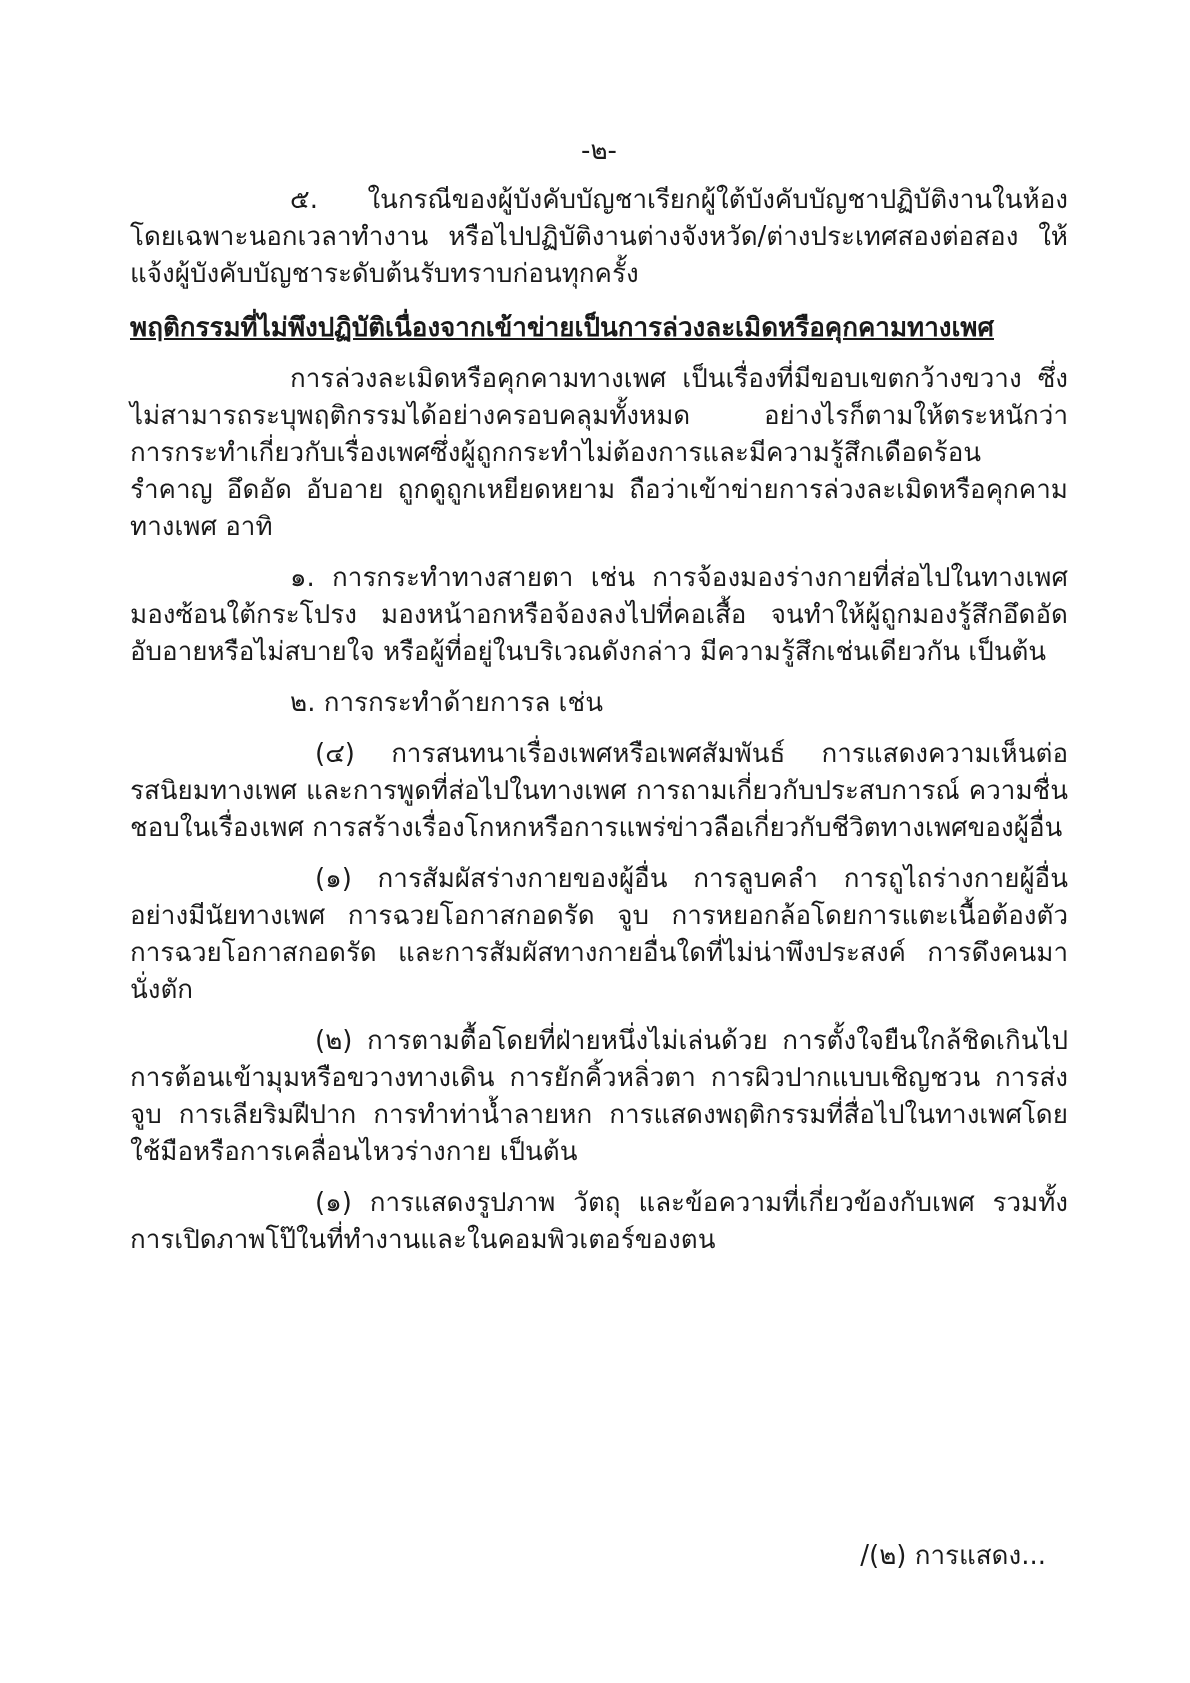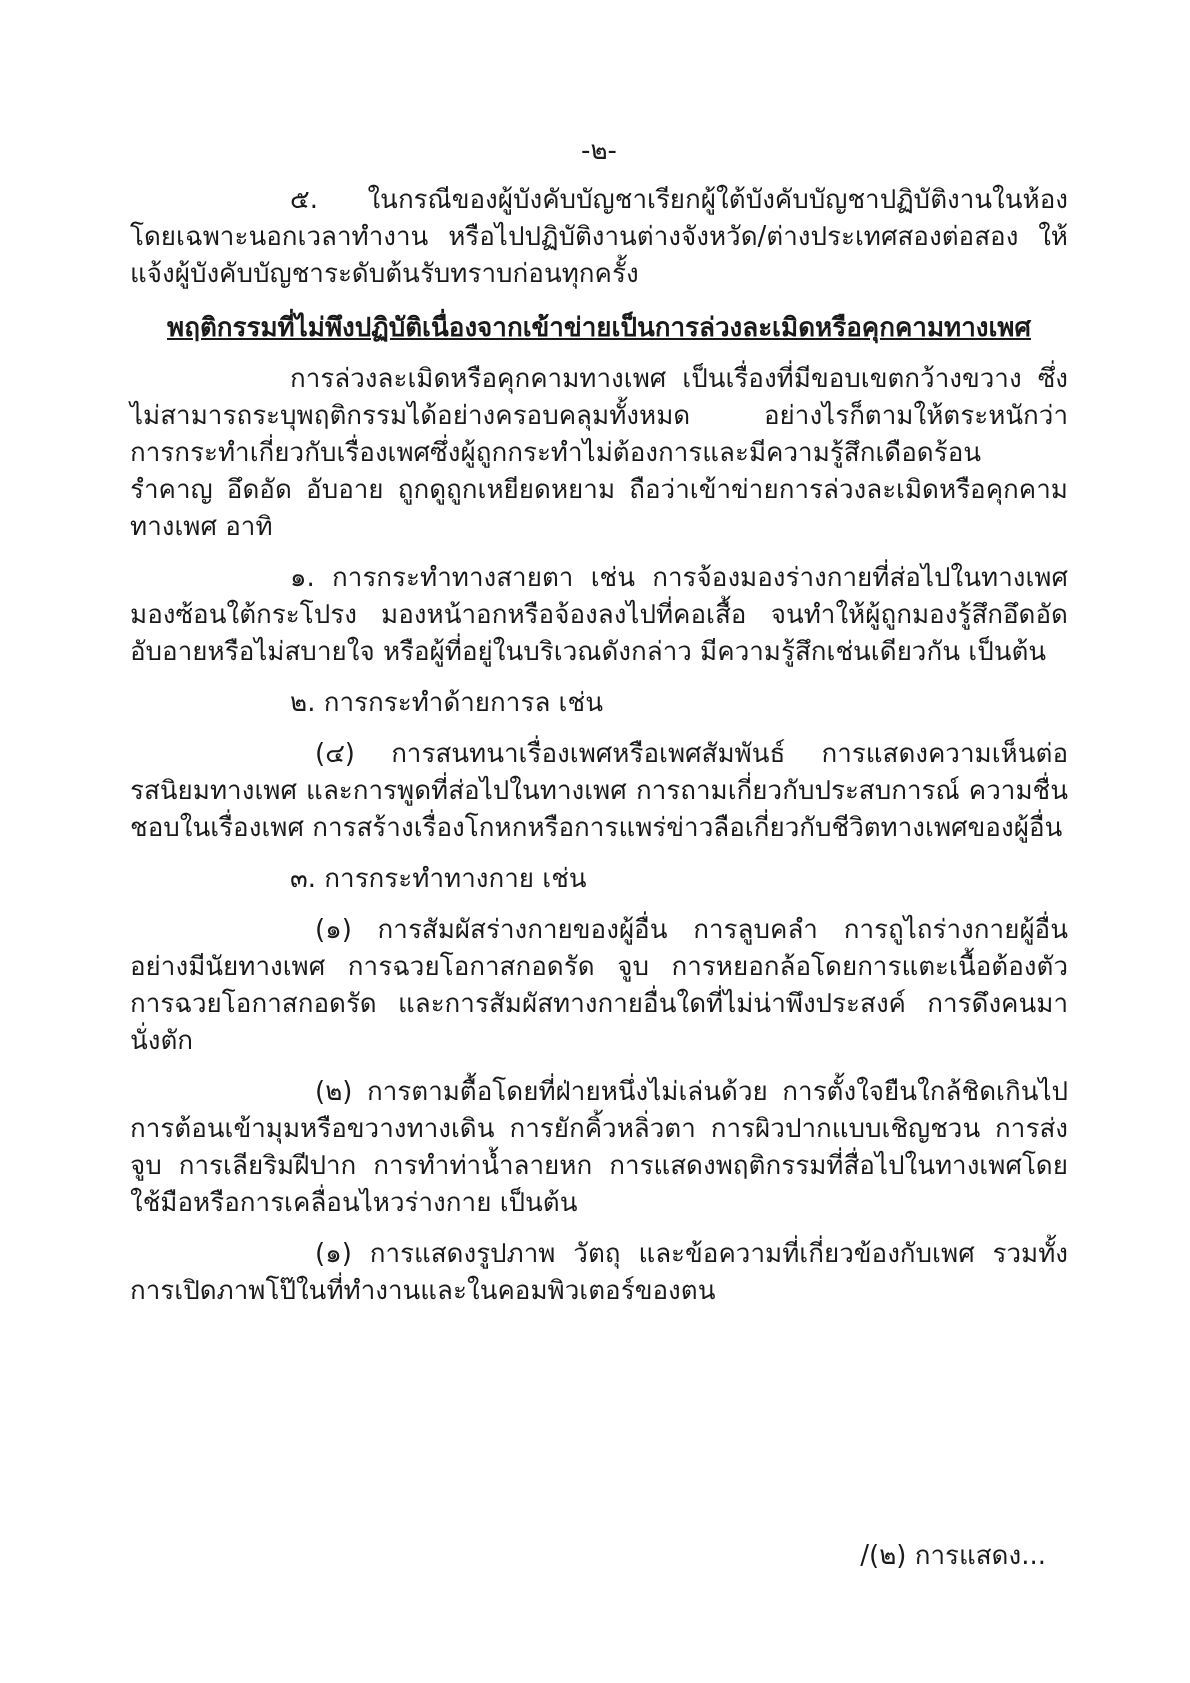--- a/index.html
+++ b/index.html
@@ -29,21 +29,21 @@
     margin: 0 0 14px 0;
     text-align: justify;
   }
   p.para {
     text-indent: 160px;
   }
   p.subpara {
     text-indent: 185px;
   }
   p.heading {
-    text-align: center;
+    text-align: left;
     font-weight: bold;
     text-indent: 0;
     margin-top: 17px;
   }
   p.heading span {
     text-decoration: underline;
   }
   .footer-continuation {
     position: absolute;
     top: 1537px;
@@ -67,21 +67,20 @@
 
   <p class="block para"><span>๑.</span> <span>การกระทำทางสายตา เช่น การจ้องมองร่างกายที่ส่อไปในทางเพศ มองซ้อนใต้กระโปรง มองหน้าอกหรือจ้องลงไปที่คอเสื้อ จนทำให้ผู้ถูกมองรู้สึกอึดอัด อับอายหรือไม่สบายใจ หรือผู้ที่อยู่ในบริเวณดังกล่าว มีความรู้สึกเช่นเดียวกัน เป็นต้น</span></p>
 
   <p class="block para"><span>๒.</span> <span>การกระทำด้ายการล เช่น</span></p>
 
 
 
 
   <p class="block subpara"><span>(๔)</span> <span>การสนทนาเรื่องเพศหรือเพศสัมพันธ์ การแสดงความเห็นต่อรสนิยมทางเพศ และการพูดที่ส่อไปในทางเพศ การถามเกี่ยวกับประสบการณ์ ความชื่นชอบในเรื่องเพศ การสร้างเรื่องโกหกหรือการแพร่ข่าวลือเกี่ยวกับชีวิตทางเพศของผู้อื่น</span></p>
 
-  <p class="block para"><span>๓.</span> <span>การกระทำทางกาย เช่น</span></p>
 
   <p class="block subpara"><span>(๑)</span> <span>การสัมผัสร่างกายของผู้อื่น การลูบคลำ การถูไถร่างกายผู้อื่นอย่างมีนัยทางเพศ การฉวยโอกาสกอดรัด จูบ การหยอกล้อโดยการแตะเนื้อต้องตัว การฉวยโอกาสกอดรัด และการสัมผัสทางกายอื่นใดที่ไม่น่าพึงประสงค์ การดึงคนมานั่งตัก</span></p>
 
   <p class="block subpara"><span>(๒)</span> <span>การตามตื้อโดยที่ฝ่ายหนึ่งไม่เล่นด้วย การตั้งใจยืนใกล้ชิดเกินไป การต้อนเข้ามุมหรือขวางทางเดิน การยักคิ้วหลิ่วตา การผิวปากแบบเชิญชวน การส่งจูบ การเลียริมฝีปาก การทำท่าน้ำลายหก การแสดงพฤติกรรมที่สื่อไปในทางเพศโดยใช้มือหรือการเคลื่อนไหวร่างกาย เป็นต้น</span></p>
 
 
   <p class="block subpara"><span>(๑)</span> <span>การแสดงรูปภาพ วัตถุ และข้อความที่เกี่ยวข้องกับเพศ รวมทั้งการเปิดภาพโป๊ในที่ทำงานและในคอมพิวเตอร์ของตน</span></p>
 
   <div class="footer-continuation">/(๒) การแสดง...</div>
 

